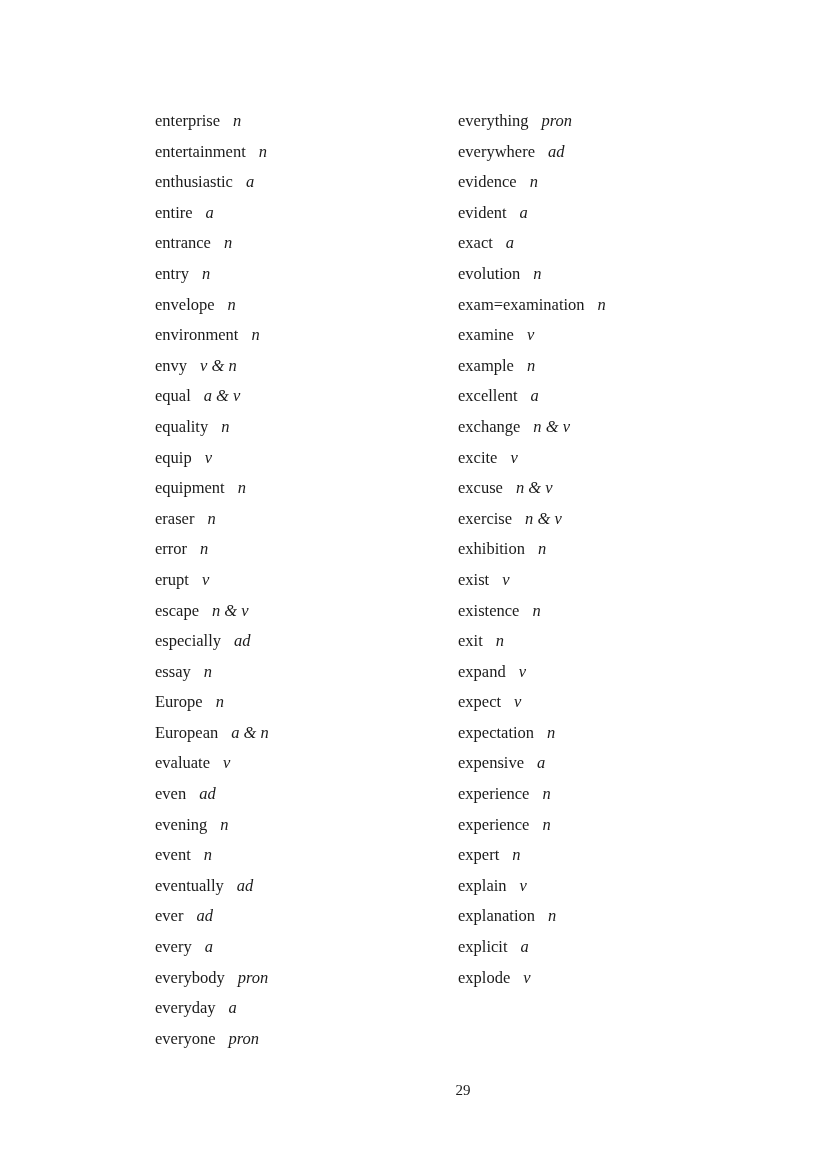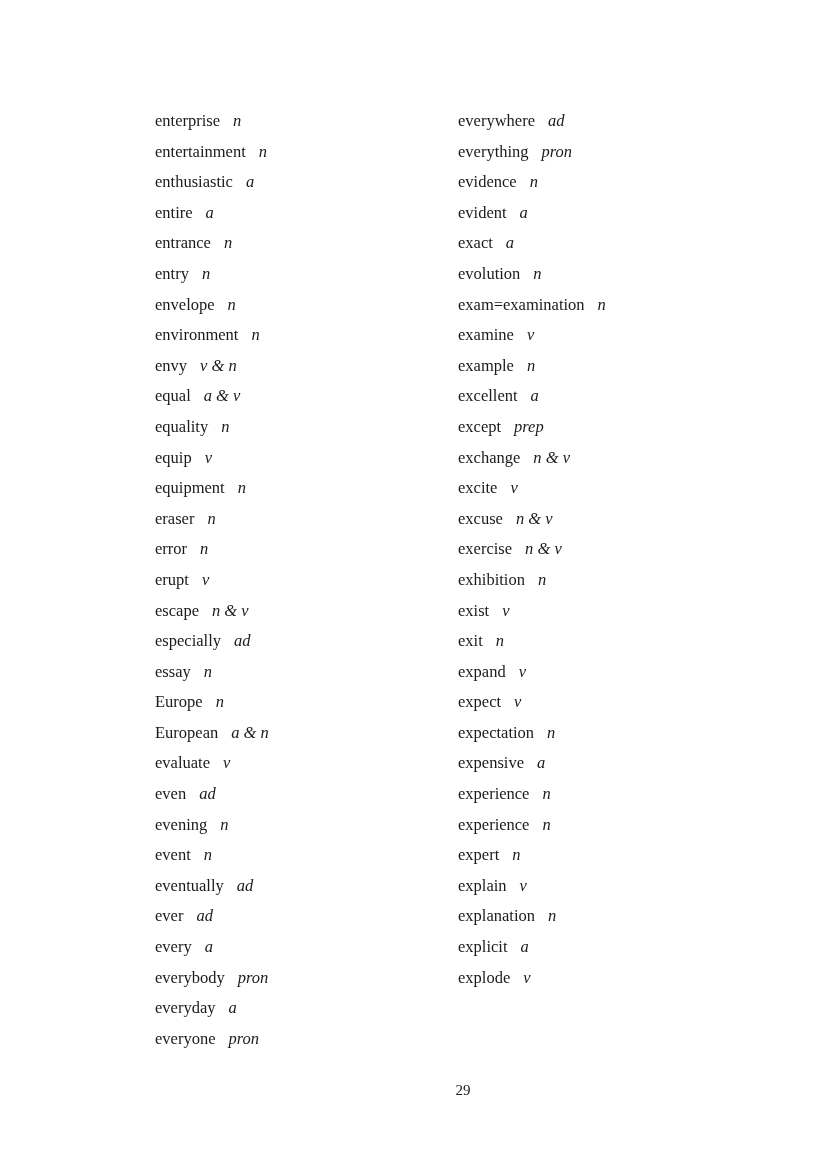--- a/index.html
+++ b/index.html
@@ -173,28 +173,28 @@
       </div>
 
       <div class="row">
         <span class="word">everyone</span><span class="pos">pron</span>
       </div>
     </div>
 
   <div class="col col-right">
 
       <div class="row">
+        <span class="word">everything</span><span class="pos">pron</span>
+      </div>
+
+      <div class="row">
         <span class="word">everywhere</span><span class="pos">ad</span>
       </div>
 
       <div class="row">
-        <span class="word">everything</span><span class="pos">pron</span>
-      </div>
-
-      <div class="row">
         <span class="word">evidence</span><span class="pos">n</span>
       </div>
 
       <div class="row">
         <span class="word">evident</span><span class="pos">a</span>
       </div>
 
       <div class="row">
         <span class="word">exact</span><span class="pos">a</span>
       </div>
@@ -212,23 +212,20 @@
       </div>
 
       <div class="row">
         <span class="word">example</span><span class="pos">n</span>
       </div>
 
       <div class="row">
         <span class="word">excellent</span><span class="pos">a</span>
       </div>
 
-      <div class="row">
-        <span class="word">except</span><span class="pos">prep</span>
-      </div>
 
       <div class="row">
         <span class="word">exchange</span><span class="pos">n &amp; v</span>
       </div>
 
       <div class="row">
         <span class="word">excite</span><span class="pos">v</span>
       </div>
 
       <div class="row">
@@ -240,20 +237,23 @@
       </div>
 
       <div class="row">
         <span class="word">exhibition</span><span class="pos">n</span>
       </div>
 
       <div class="row">
         <span class="word">exist</span><span class="pos">v</span>
       </div>
 
+      <div class="row">
+        <span class="word">existence</span><span class="pos">n</span>
+      </div>
 
       <div class="row">
         <span class="word">exit</span><span class="pos">n</span>
       </div>
 
       <div class="row">
         <span class="word">expand</span><span class="pos">v</span>
       </div>
 
       <div class="row">

